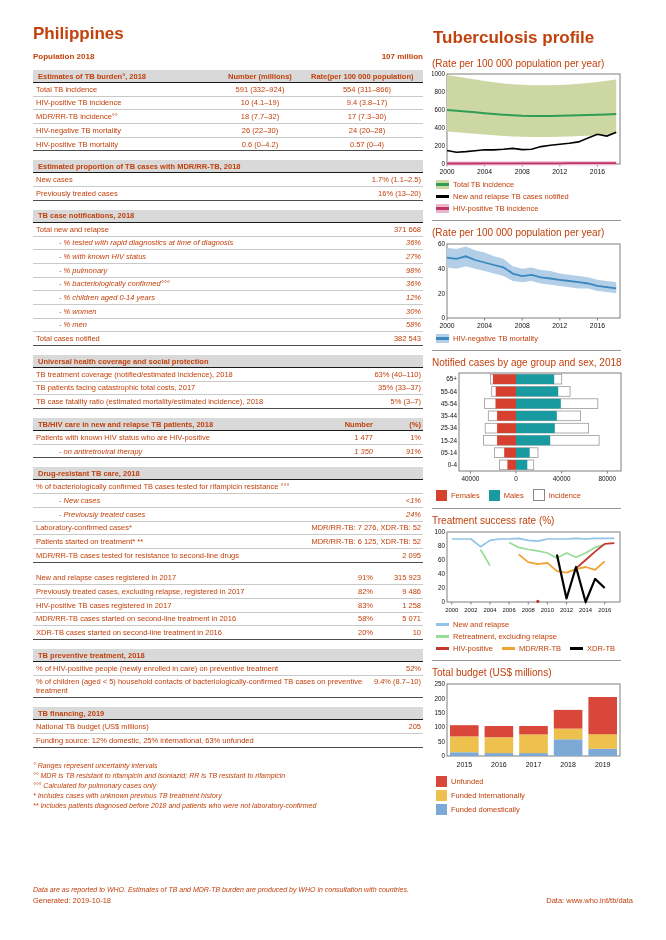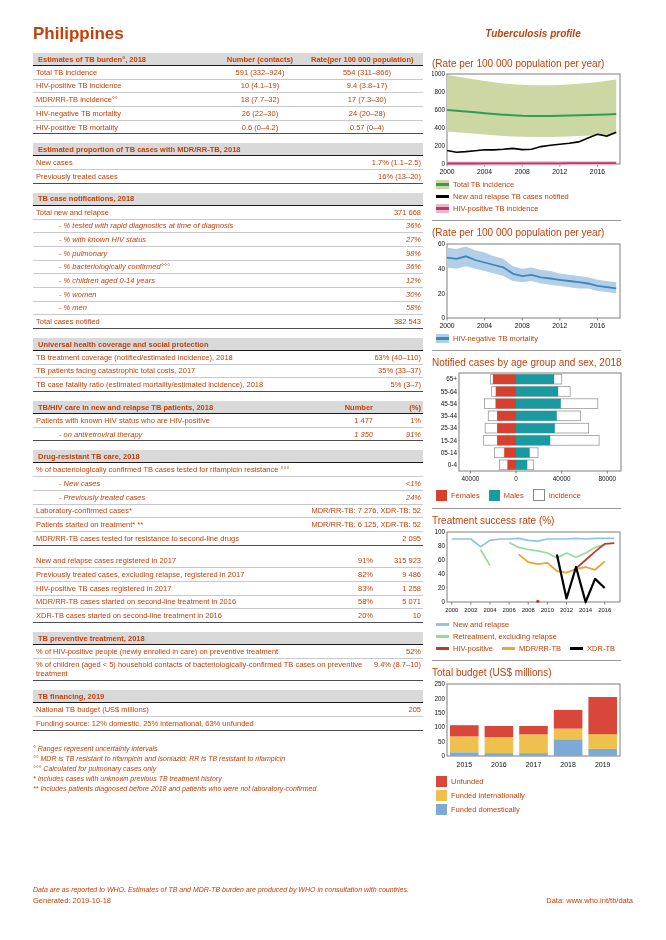--- a/index.html
+++ b/index.html
@@ -20,21 +20,21 @@
   .c-mid{width:102px;text-align:center;}
   .c-rate{width:112px;text-align:center;}
   .c-rate2{width:112px;text-align:center;display:flex;flex-direction:row;line-height:9px;}
   .c2{width:58px;text-align:right;}
   .c3{width:48px;text-align:right;padding-right:2px;}
   .c-val{margin-left:auto;padding-right:2px;white-space:nowrap;padding-left:6px;}
   .ind{padding-left:26px;}
   .ital{font-style:italic;}
   .foot{margin-top:13px;font-size:7px;font-style:italic;line-height:10px;}
   
-  .rtitle{position:absolute;left:433px;top:28px;width:200px;text-align:center;font-size:10px;font-weight:bold;font-style:italic;}
+  .rtitle{position:absolute;left:433px;top:28px;width:200px;text-align:left;font-size:17px;font-weight:bold;}
   .rcol{position:absolute;left:432px;top:52px;width:201px;}
   .ct{font-size:10px;margin:6px 0 2px 0;}
   svg{display:block;}
   .lg{font-size:7.5px;display:flex;flex-direction:column;gap:3px;margin:4px 0 2px 4px;}
   .lgrow{display:flex;gap:9px;align-items:center;}
   .lgitem{display:flex;gap:4px;align-items:center;}
   .sw-line{width:13px;height:2.5px;flex:none;}
   .sw-band{width:13px;height:9px;display:flex;align-items:center;flex:none;}
   .sw-band i{display:block;width:100%;height:2.5px;}
   .sw-sq{width:11px;height:11px;flex:none;}
@@ -44,25 +44,29 @@
   .footer{position:absolute;left:33px;top:886px;width:600px;}
   .f1{font-size:7px;font-style:italic;}
   .f2{display:flex;justify-content:space-between;font-size:7.5px;margin-top:3px;}
 </style>
 </head>
 <body>
 
 <div class="page">
   <div class="lcol">
     <h1 class="country">Philippines</h1>
+    <div class="poprow">
+      <span>Population  2018</span>
+      <span>107 million</span>
+    </div>
     <div id="tables">
         <div class="tbl">
           <div class="thead">
       <div class="c-label">Estimates of TB burden°, 2018</div>
-      <div class="c-mid">Number (contacts)</div>
+      <div class="c-mid">Number (millions)</div>
       <div class="c-rate2">
               <div>Rate</div>
               <div>(per 100 000 population)</div>
             </div>
           </div>
           <div class="rows">
             <div class="trow">
       <div class="c-label">Total TB incidence</div>
               <div class="c-mid">591 (332–924)</div>
       <div class="c-rate">554 (311–866)</div>

